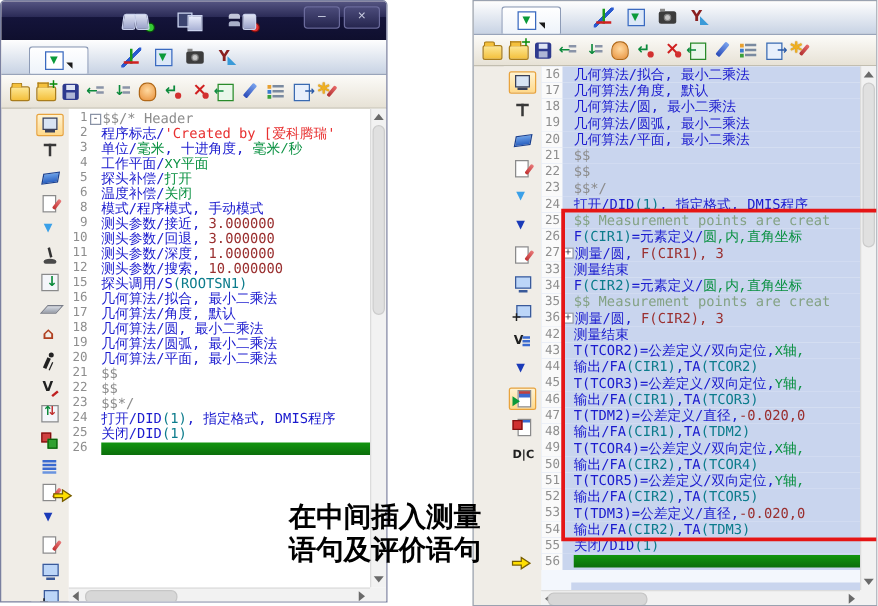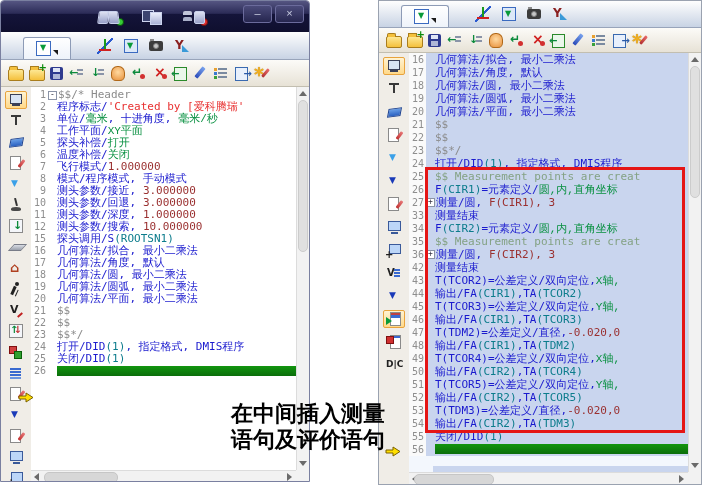--- a/index.html
+++ b/index.html
@@ -119,21 +119,21 @@
   .ic-monitoradd::after{content:"+";position:absolute;left:-1px;bottom:-2px;font-weight:bold;font-size:10px;color:#202020;}
   .ic-vlist::before{content:"V";position:absolute;left:1px;top:2px;font-weight:bold;font-size:10px;color:#202020;}
   .ic-vlist::after{content:"";position:absolute;right:2px;top:4px;width:6px;height:2px;background:#3a6ad0;box-shadow:0 3px 0 #3a6ad0,0 6px 0 #3a6ad0;}
   .ic-listgo::before{content:"";position:absolute;left:4px;top:1px;width:9px;height:12px;border:1px solid #8a8a8a;background:#ffffff;box-shadow:inset 0 3px 0 -1px #c04040,inset 0 6px 0 -1px #3a6ad0;}
   .ic-listgo::after{content:"";position:absolute;left:0;bottom:2px;width:0;height:0;border-top:4px solid transparent;border-bottom:4px solid transparent;border-left:6px solid #0a9a3a;}
   .ic-listrg::before{content:"";position:absolute;left:4px;top:1px;width:9px;height:12px;border:1px solid #8a8a8a;background:#ffffff;box-shadow:inset 0 3px 0 -1px #3a6ad0;}
   .ic-listrg::after{content:"";position:absolute;left:0;top:2px;width:6px;height:6px;background:#d03030;border:1px solid #801010;}
   .ic-mirror::before{content:"D|C";position:absolute;left:0;top:2px;font-weight:bold;font-size:9px;color:#202020;letter-spacing:0;}
 
   
-  .mainrow{position:relative;display:flex;}
+  .mainrow{position:relative;display:flex;padding-left:24px;}
   .win-left .mainrow{height:397px;}
   .win-right .mainrow{height:433px;}
   .sidebar{width:30px;background:#f0ede7;display:flex;flex-direction:column;align-items:center;padding-top:4px;box-sizing:border-box;}
   .win-left .sidebar{gap:3px;}
   .win-right .sidebar{gap:5px;}
   .sb-item{width:20px;height:16px;display:flex;align-items:center;justify-content:center;border:1px solid transparent;border-radius:2px;flex:none;}
   .sb-item.hl{border-color:#e8a33d;background:linear-gradient(#fff3d2,#ffd98a);}
 
   .editor{position:relative;flex:1;overflow:visible;}
   .win-left .editor{background:#ffffff;}
@@ -289,21 +289,20 @@
         </span>
       </div>
     <div class="editor">
       <div class="rows">
           <div class="row"><span class="ln">1</span><span class="fold fb">-</span><span class="sg-c">$$/*  Header</span></div>
           <div class="row"><span class="ln">2</span><span class="fold"></span><span class="sg-k">程序标志/</span><span class="sg-s">'Created by [爱科腾瑞'</span></div>
           <div class="row"><span class="ln">3</span><span class="fold"></span><span class="sg-k">单位/</span><span class="sg-g">毫米</span><span class="sg-k">, 十进角度, </span><span class="sg-g">毫米/秒</span></div>
           <div class="row"><span class="ln">4</span><span class="fold"></span><span class="sg-k">工作平面/</span><span class="sg-g">XY平面</span></div>
           <div class="row"><span class="ln">5</span><span class="fold"></span><span class="sg-k">探头补偿/</span><span class="sg-g">打开</span></div>
           <div class="row"><span class="ln">6</span><span class="fold"></span><span class="sg-k">温度补偿/</span><span class="sg-g">关闭</span></div>
-          <div class="row"><span class="ln">7</span><span class="fold"></span><span class="sg-k">飞行模式/</span><span class="sg-n">1.000000</span></div>
           <div class="row"><span class="ln">8</span><span class="fold"></span><span class="sg-k">模式/程序模式, 手动模式</span></div>
           <div class="row"><span class="ln">9</span><span class="fold"></span><span class="sg-k">测头参数/接近, </span><span class="sg-n">3.000000</span></div>
           <div class="row"><span class="ln">10</span><span class="fold"></span><span class="sg-k">测头参数/回退, </span><span class="sg-n">3.000000</span></div>
           <div class="row"><span class="ln">11</span><span class="fold"></span><span class="sg-k">测头参数/深度, </span><span class="sg-n">1.000000</span></div>
           <div class="row"><span class="ln">12</span><span class="fold"></span><span class="sg-k">测头参数/搜索, </span><span class="sg-n">10.000000</span></div>
           <div class="row"><span class="ln">15</span><span class="fold"></span><span class="sg-k">探头调用/S</span><span class="sg-t">(ROOTSN1)</span></div>
           <div class="row"><span class="ln">16</span><span class="fold"></span><span class="sg-k">几何算法/拟合, 最小二乘法</span></div>
           <div class="row"><span class="ln">17</span><span class="fold"></span><span class="sg-k">几何算法/角度, 默认</span></div>
           <div class="row"><span class="ln">18</span><span class="fold"></span><span class="sg-k">几何算法/圆, 最小二乘法</span></div>
           <div class="row"><span class="ln">19</span><span class="fold"></span><span class="sg-k">几何算法/圆弧, 最小二乘法</span></div>

